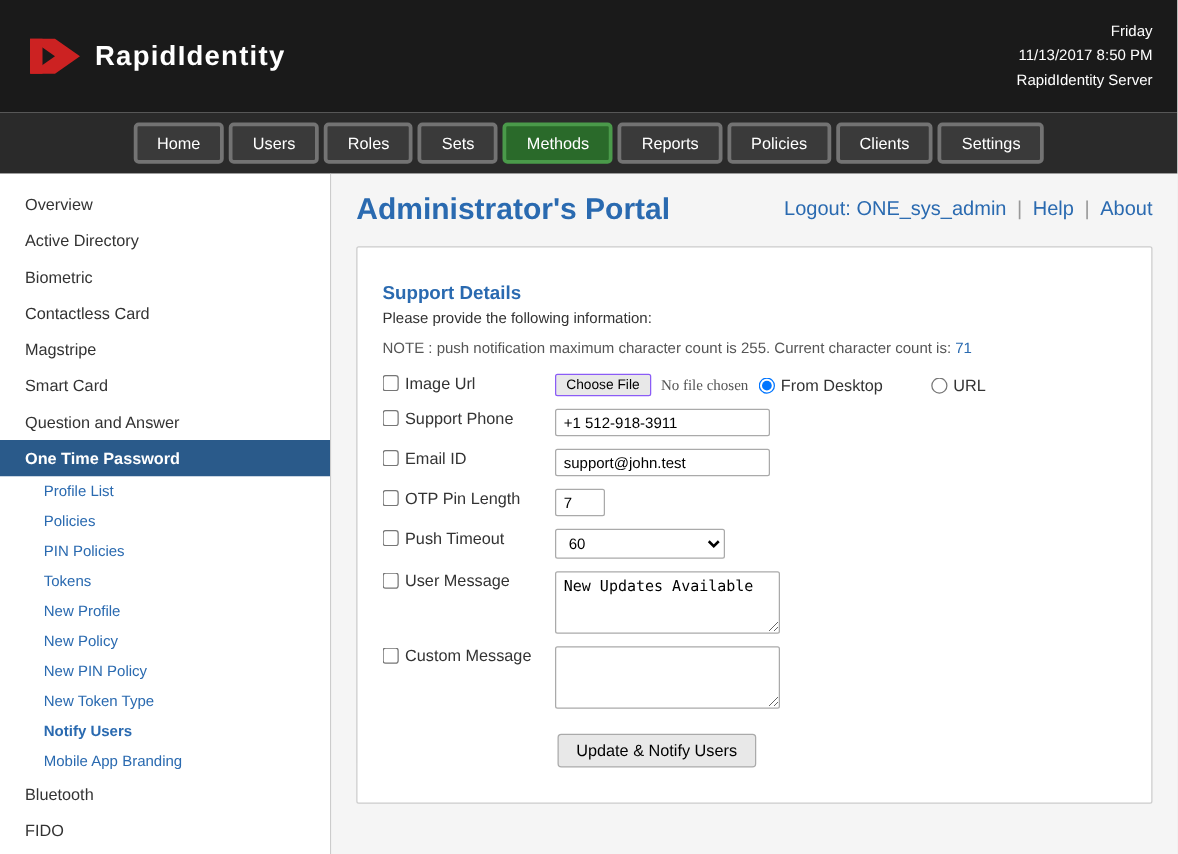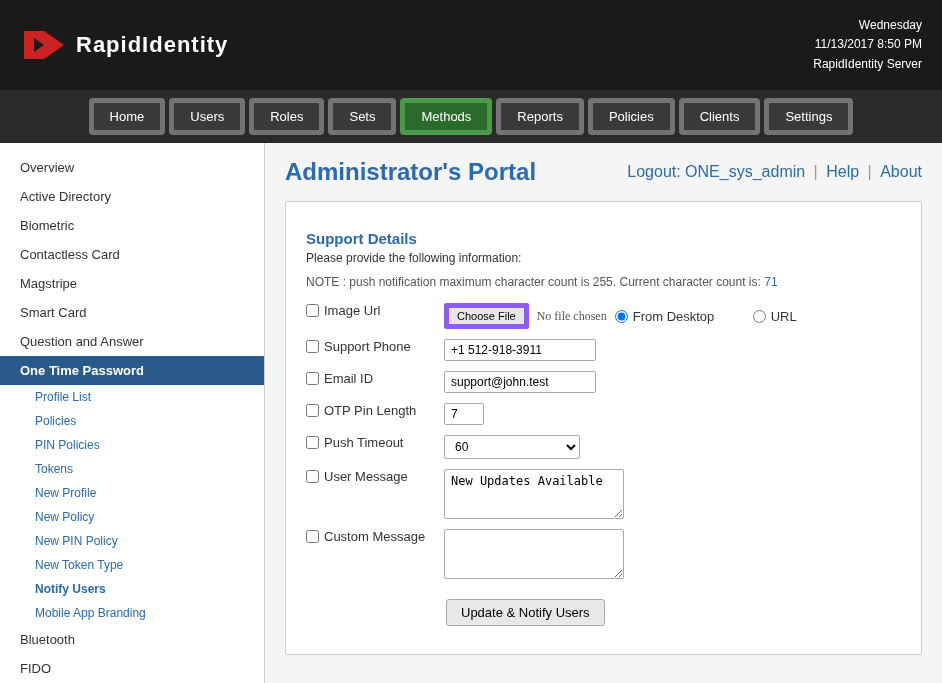--- a/index.html
+++ b/index.html
@@ -8,21 +8,21 @@
     
     .header { background: #1a1a1a; display: flex; align-items: center; justify-content: space-between; padding: 0 20px; height: 90px; }
     .logo-area { display: flex; align-items: center; gap: 12px; }
     .logo-icon { width: 44px; height: 44px; position: relative; }
     .logo-icon svg { width: 44px; height: 44px; }
     .logo-text { color: white; font-size: 22px; font-weight: bold; letter-spacing: 1px; }
     .header-info { text-align: right; color: white; font-size: 12px; line-height: 1.6; }
 
     
     .nav { background: #2a2a2a; display: flex; justify-content: center; gap: 4px; padding: 8px 10px; }
-    .nav-item { color: white; text-decoration: none; padding: 6px 16px; border-radius: 4px; border: 5px solid #737373; font-size: 13px; cursor: pointer; background: #3a3a3a; }
+    .nav-item { color: white; text-decoration: none; padding: 6px 16px; border-radius: 4px; border: 3px solid #737373; font-size: 13px; cursor: pointer; background: #3a3a3a; }
     .nav-item.active { background: #2a6a2a; border-color: #4a9a4a; color: white; }
 
     
     .main { display: flex; background: #e8e8e8; min-height: 560px; }
 
     
     .sidebar { width: 265px; background: white; border-right: 1px solid #ccc; padding: 10px 0; flex-shrink: 0; }
     .sidebar-item { padding: 7px 20px; cursor: pointer; color: #333; font-size: 13px; }
     .sidebar-item.active { background: #2a5a8a; color: white; font-weight: bold; }
     .sidebar-subitem { padding: 5px 35px; cursor: pointer; color: #2a6ab0; font-size: 12px; }
@@ -40,49 +40,49 @@
     .form-panel { background: white; border: 1px solid #ccc; padding: 28px 20px; border-radius: 2px; }
     .form-panel h3 { color: #2a6ab0; font-size: 15px; margin-bottom: 4px; }
     .form-panel .subtitle { color: #333; font-size: 12px; margin-bottom: 10px; }
     .note { font-size: 12px; color: #555; margin-bottom: 14px; }
     .note span.count { color: #2a6ab0; }
 
     
     .form-row { display: flex; align-items: flex-start; margin-bottom: 10px; gap: 8px; }
     .form-row label { display: flex; align-items: center; gap: 5px; min-width: 130px; font-size: 13px; color: #333; white-space: nowrap; }
     .form-row input[type="checkbox"] { margin: 0; }
-    .form-row input[type="text"], .form-row input[type="tel"] { border: 1px solid #aaa; padding: 3px 6px; font-size: 12px; border-radius: 2px; width: 152px; }
+    .form-row input[type="text"], .form-row input[type="tel"] { border: 1px solid #aaa; padding: 3px 6px; font-size: 12px; border-radius: 2px; width: 172px; }
     .form-row input[type="number"] { border: 1px solid #aaa; padding: 3px 6px; font-size: 12px; border-radius: 2px; width: 40px; }
     .form-row select { border: 1px solid #aaa; padding: 3px 6px; font-size: 12px; border-radius: 2px; width: 136px; background: white; }
     .form-row textarea { border: 1px solid #aaa; padding: 4px 6px; font-size: 12px; border-radius: 2px; width: 180px; height: 50px; resize: vertical; }
 
     
     .image-url-options { display: flex; align-items: center; gap: 8px; font-size: 12px; }
-    .file-btn { background: #e8e8e8; border: 5px solid #8b5cf6; padding: 2px 8px; font-size: 11px; cursor: pointer; border-radius: 2px; }
+    .file-btn { background: #e8e8e8; border: 1px solid #8b5cf6; padding: 2px 8px; font-size: 11px; cursor: pointer; border-radius: 2px; }
     .file-label { color: #555; font-size: 12px; font-family: Liberation Serif, serif; }
     .radio-option { display: flex; align-items: center; gap: 3px; color: #333; font-size: 12px; }
 
     
     .btn-submit { background: #e8e8e8; border: 1px solid #aaa; padding: 5px 14px; font-size: 13px; cursor: pointer; border-radius: 3px; margin-top: 10px; margin-left: 140px; }
   </style>
 </head>
 <body>
 
 <div class="header">
   <div class="logo-area">
     <div class="logo-icon">
       <svg viewBox="0 0 44 44" xmlns="http://www.w3.org/2000/svg">
         <polygon points="4,8 24,8 44,22 24,36 4,36 24,22" fill="#cc2222"></polygon>
         <polygon points="4,8 14,8 14,36 4,36" fill="#cc2222"></polygon>
       </svg>
     </div>
     <span class="logo-text">RapidIdentity</span>
   </div>
   <div class="header-info">
-    <div>Wednesday</div>
+    <div>Friday</div>
     <div>11/13/2017  8:50 PM</div>
     <div>RapidIdentity Server</div>
   </div>
 </div>
 
 <div class="nav">
   <a class="nav-item">Home</a>
   <a class="nav-item">Users</a>
   <a class="nav-item">Roles</a>
   <a class="nav-item">Sets</a>

